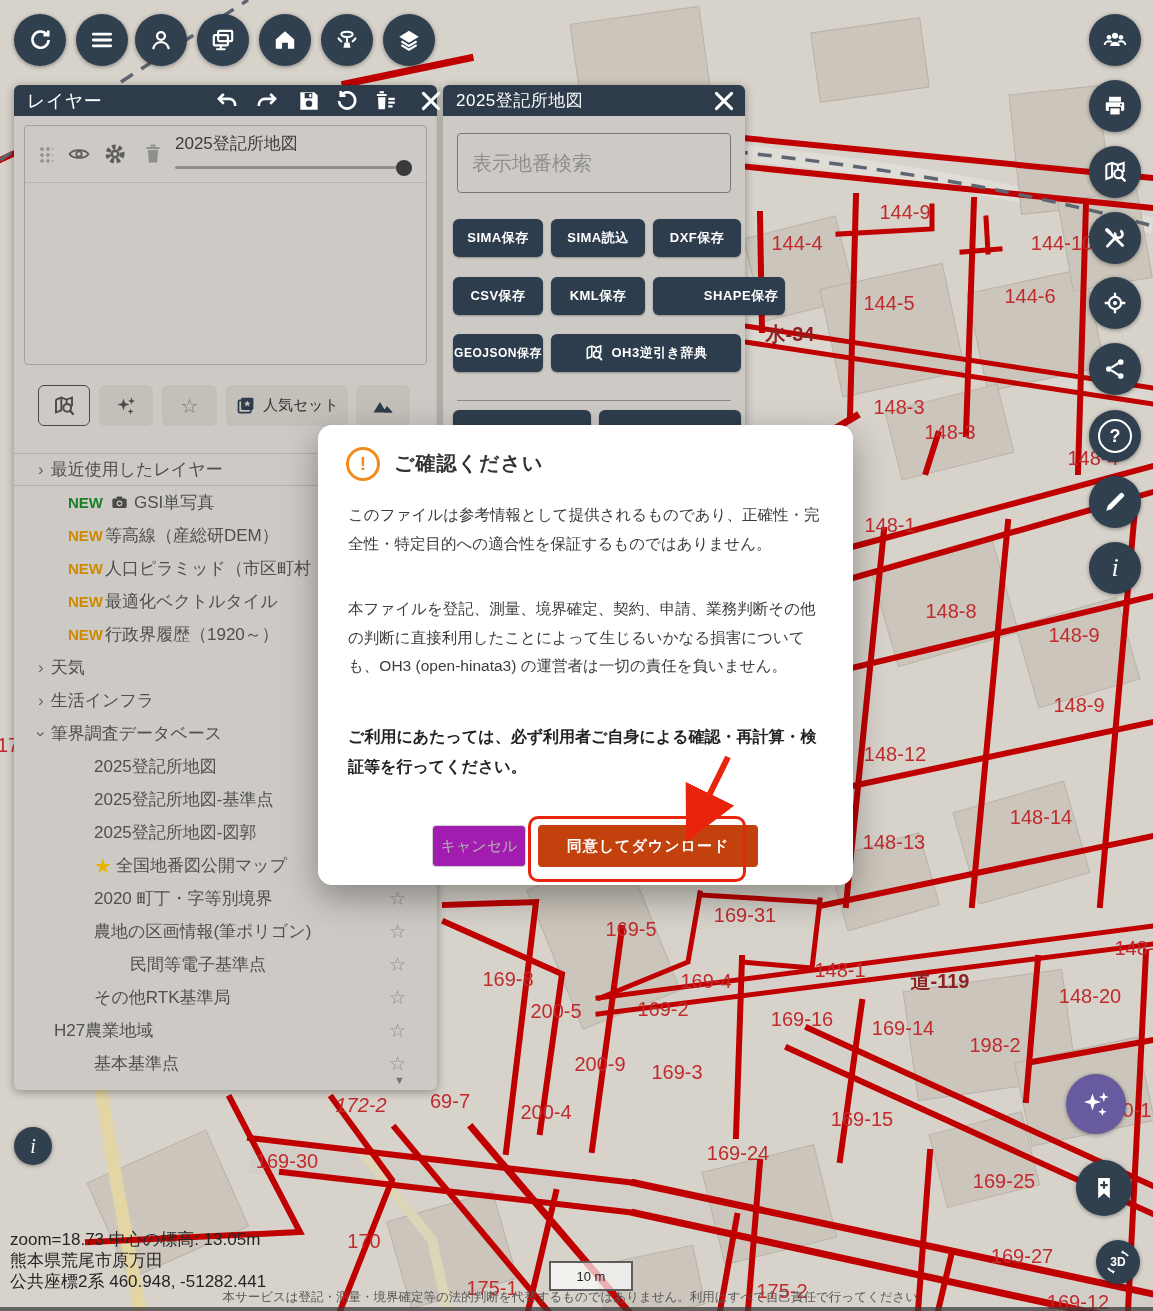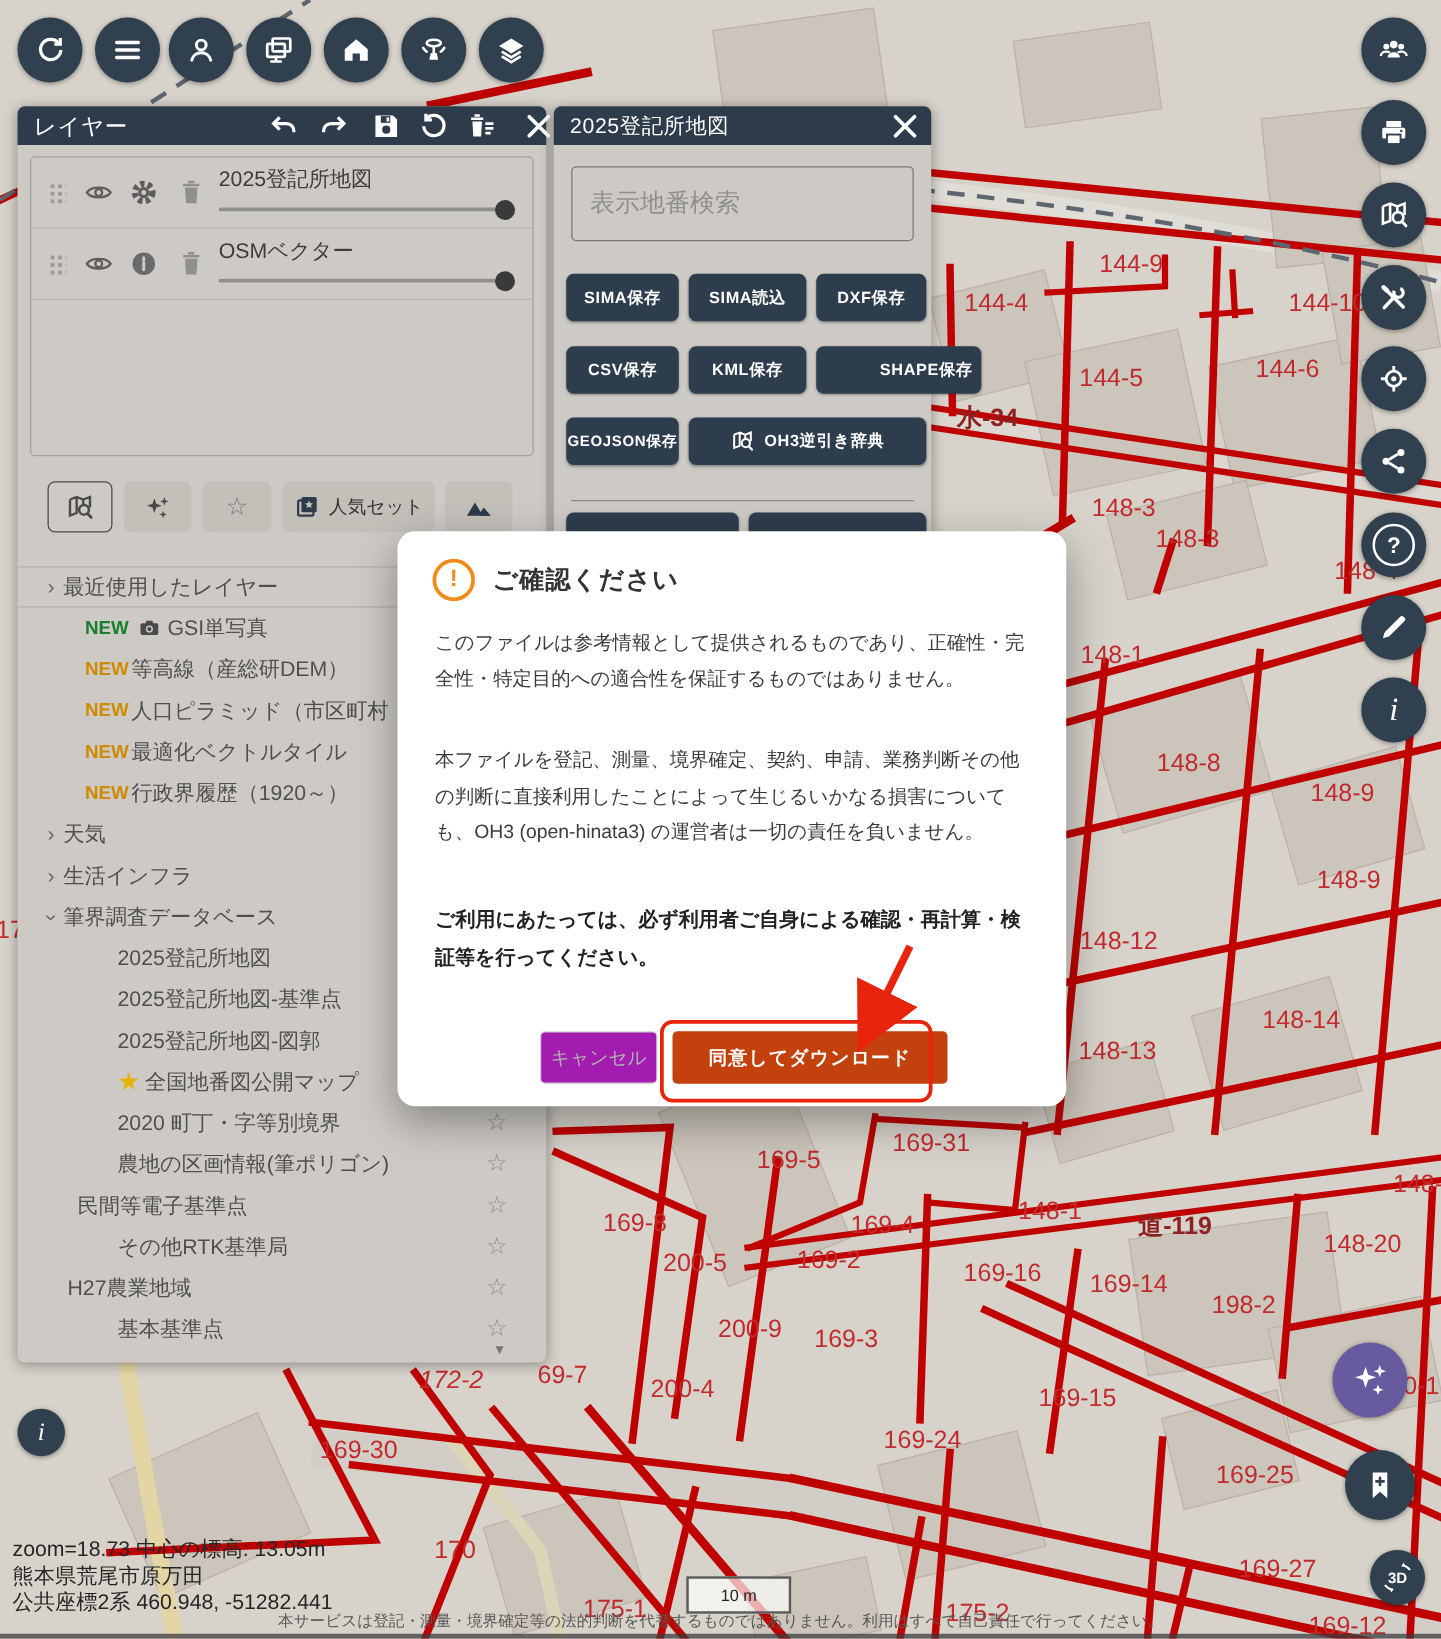--- a/index.html
+++ b/index.html
@@ -511,37 +511,20 @@
           </svg>
           <svg class="lyic" style="left:116px;color:#8f8f8f;">
             <use href="#i-trash"></use>
           </svg>
           <span class="lyname">2025登記所地図</span>
           <span class="sld">
             <span class="track"></span>
             <span class="knob"></span>
           </span>
         </div>
-        <div class="lyrow">
-          <span class="drag"></span>
-          <svg class="lyic" style="left:42px;">
-            <use href="#i-eye"></use>
-          </svg>
-          <svg class="lyic" style="left:78px;color:#6a6a6a;">
-            <use href="#i-infodot"></use>
-          </svg>
-          <svg class="lyic" style="left:116px;color:#8f8f8f;">
-            <use href="#i-trash"></use>
-          </svg>
-          <span class="lyname">OSMベクター</span>
-          <span class="sld">
-            <span class="track"></span>
-            <span class="knob"></span>
-          </span>
-        </div>
       </div>
 
     <div class="tbtn" style="left:24px;width:52px;background:transparent;border:1.6px solid #4a4a4a;box-sizing:border-box;">
         <svg>
           <use href="#i-mapsearch"></use>
         </svg>
       </div>
     <div class="tbtn" style="left:85px;width:54px;">
         <svg>
           <use href="#i-sparkles"></use>
@@ -616,21 +599,21 @@
           <span>全国地番図公開マップ</span>
         </div>
         <div class="lrow" style="padding-left: 80px;">
           <span>2020 町丁・字等別境界</span>
           <span class="rstar">☆</span>
         </div>
         <div class="lrow" style="padding-left: 80px;">
           <span>農地の区画情報(筆ポリゴン)</span>
           <span class="rstar">☆</span>
         </div>
-        <div class="lrow" style="padding-left: 48px;">
+        <div class="lrow" style="padding-left: 116px;">
           <span>民間等電子基準点</span>
           <span class="rstar">☆</span>
         </div>
         <div class="lrow" style="padding-left: 80px;">
           <span>その他RTK基準局</span>
           <span class="rstar">☆</span>
         </div>
         <div class="lrow" style="padding-left: 40px;">
           <span>H27農業地域</span>
           <span class="rstar">☆</span>

